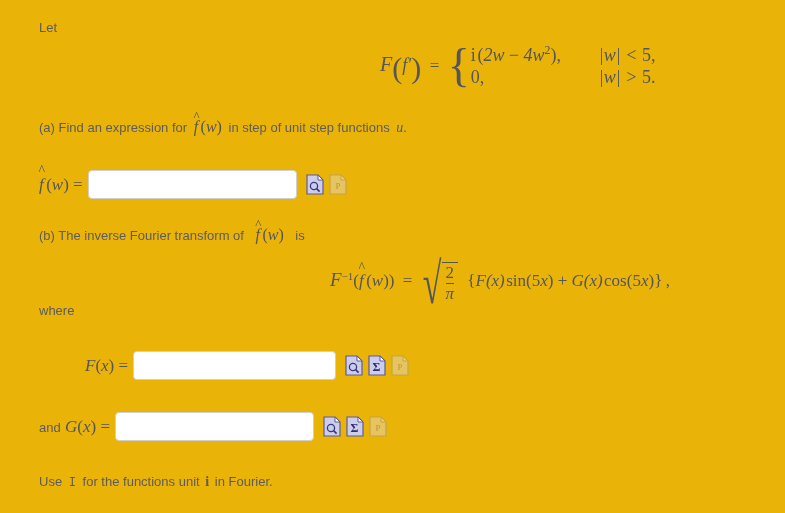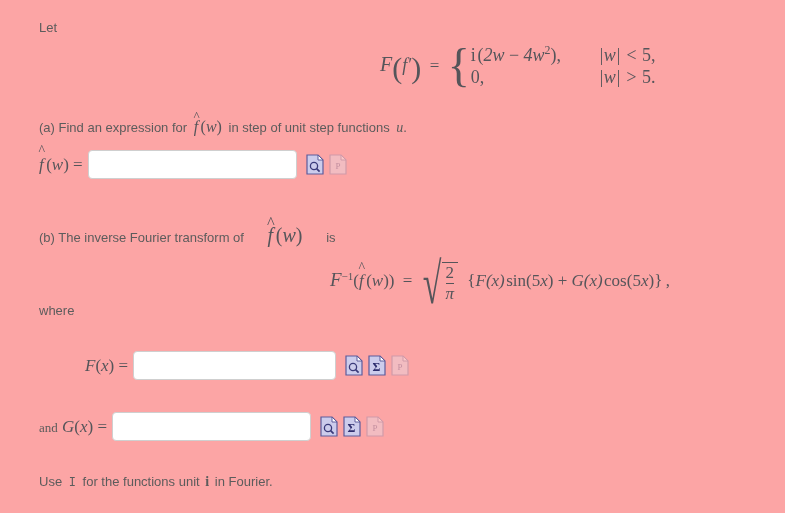--- a/index.html
+++ b/index.html
@@ -3,21 +3,21 @@
 <meta charset="utf-8">
 <style>
   * { box-sizing: border-box; }
   html, body {
     margin: 0; padding: 0;
     width: 785px; height: 513px;
     background: #ffffff;
     font-family: "Liberation Sans", sans-serif;
     overflow: hidden;
   }
-  .page { position: relative; width: 785px; height: 513px; background:#fca5a5; }
+  .page { position: relative; width: 785px; height: 513px; background:#eab308; }
 
   .ptext {
     position: absolute;
     color: #5c5c5c;
     font-size: 13px;
     line-height: 16px;
     white-space: nowrap;
   }
   .mathser { font-family: "Liberation Serif", serif; color:#55555a; }
   .mi { font-family: "Liberation Serif", serif; font-style: italic; }
@@ -79,21 +79,21 @@
   
   .ansrow { position: absolute; display: flex; align-items: center; }
   .ans-label {
     font-family: "Liberation Serif", serif;
     color: #55555a;
     font-size: 17px;
     white-space: nowrap;
     margin-right: 5px;
   }
   .ans-label .pre {
-    font-family: Liberation Serif, serif;
+    font-family: Liberation Sans, sans-serif;
     font-size: 13px;
     color: #5c5c5c;
   }
   .ansbox {
     background: #ffffff;
     border: 1px solid #cfcfcf;
     border-radius: 4px;
     height: 29px;
     outline: none;
     font-family: "Liberation Sans", sans-serif;
@@ -151,21 +151,21 @@
     </span>
   </div>
 
   <div class="ptext" style="left:39px; top:119px;">
     <span>(a) Find an expression for</span>
     <span class="mathser" style="font-size:16px; margin:0 3px;"><span class="hat hat-f mi">f</span> <span class="mup">(</span><span class="mi">w</span><span class="mup">)</span></span>
     <span>in step of unit step functions</span>
     <span class="mi" style="font-size:14px; margin-left:3px;">u</span><span>.</span>
   </div>
 
-  <div class="ansrow" style="left:39px; top:150px;">
+  <div class="ansrow" style="left:39px; top:170px;">
     <span class="ans-label">
       <span class="hat hat-f mi">f</span> <span class="mup">(</span><span class="mi">w</span><span class="mup">)</span>
       <span class="mup">=</span>
     </span>
     <input class="ansbox" type="text" style="width: 209px;" placeholder="">
     <span class="icons">
       <span title="preview">
         <svg class="icn" viewBox="0 0 18 21" xmlns="http://www.w3.org/2000/svg">
           <polygon points="1,1 12,1 17,6 17,20 1,20" fill="#ccccec" stroke="#5c5c9c" stroke-width="1.2"></polygon>
           <polygon points="12,1 12,6 17,6" fill="#ffffff" stroke="#5c5c9c" stroke-width="1"></polygon>
@@ -178,21 +178,21 @@
           <polygon points="1,1 12,1 17,6 17,20 1,20" fill="#e2e2f0" stroke="#8a8ab0" stroke-width="1.2"></polygon>
           <polygon points="12,1 12,6 17,6" fill="#ffffff" stroke="#8a8ab0" stroke-width="1"></polygon>
           <text x="9" y="15" font-family="Liberation Serif, serif" font-size="9" fill="#6a6a96" text-anchor="middle">P</text>
         </svg>
       </span>
     </span>
   </div>
 
   <div class="ptext" style="left:39px; top:227px;">
     <span>(b) The inverse Fourier transform of</span>
-    <span class="mathser" style="font-size:20px; margin:0 20px;"><span class="hat hat-f mi">f</span> <span class="mup">(</span><span class="mi">w</span><span class="mup">)</span></span>
+    <span class="mathser" style="font-size:16px; margin:0 8px;"><span class="hat hat-f mi">f</span> <span class="mup">(</span><span class="mi">w</span><span class="mup">)</span></span>
     <span>is</span>
   </div>
 
   <div class="display-eq" style="left:330px; top:262px; font-size:17px;">
     <span class="scriptF">F</span><span class="sup mup" style="font-size:11px;">−1</span><span class="mup">(<span class="hat hat-f mi">f</span> (<span class="mi">w</span>))</span>
     <span class="mup" style="margin:0 4px;">=</span>
     <span class="sqrt-box">
       <span class="radsign">√</span>
       <span class="radicand">
         <span class="frac-num mup">2</span>

